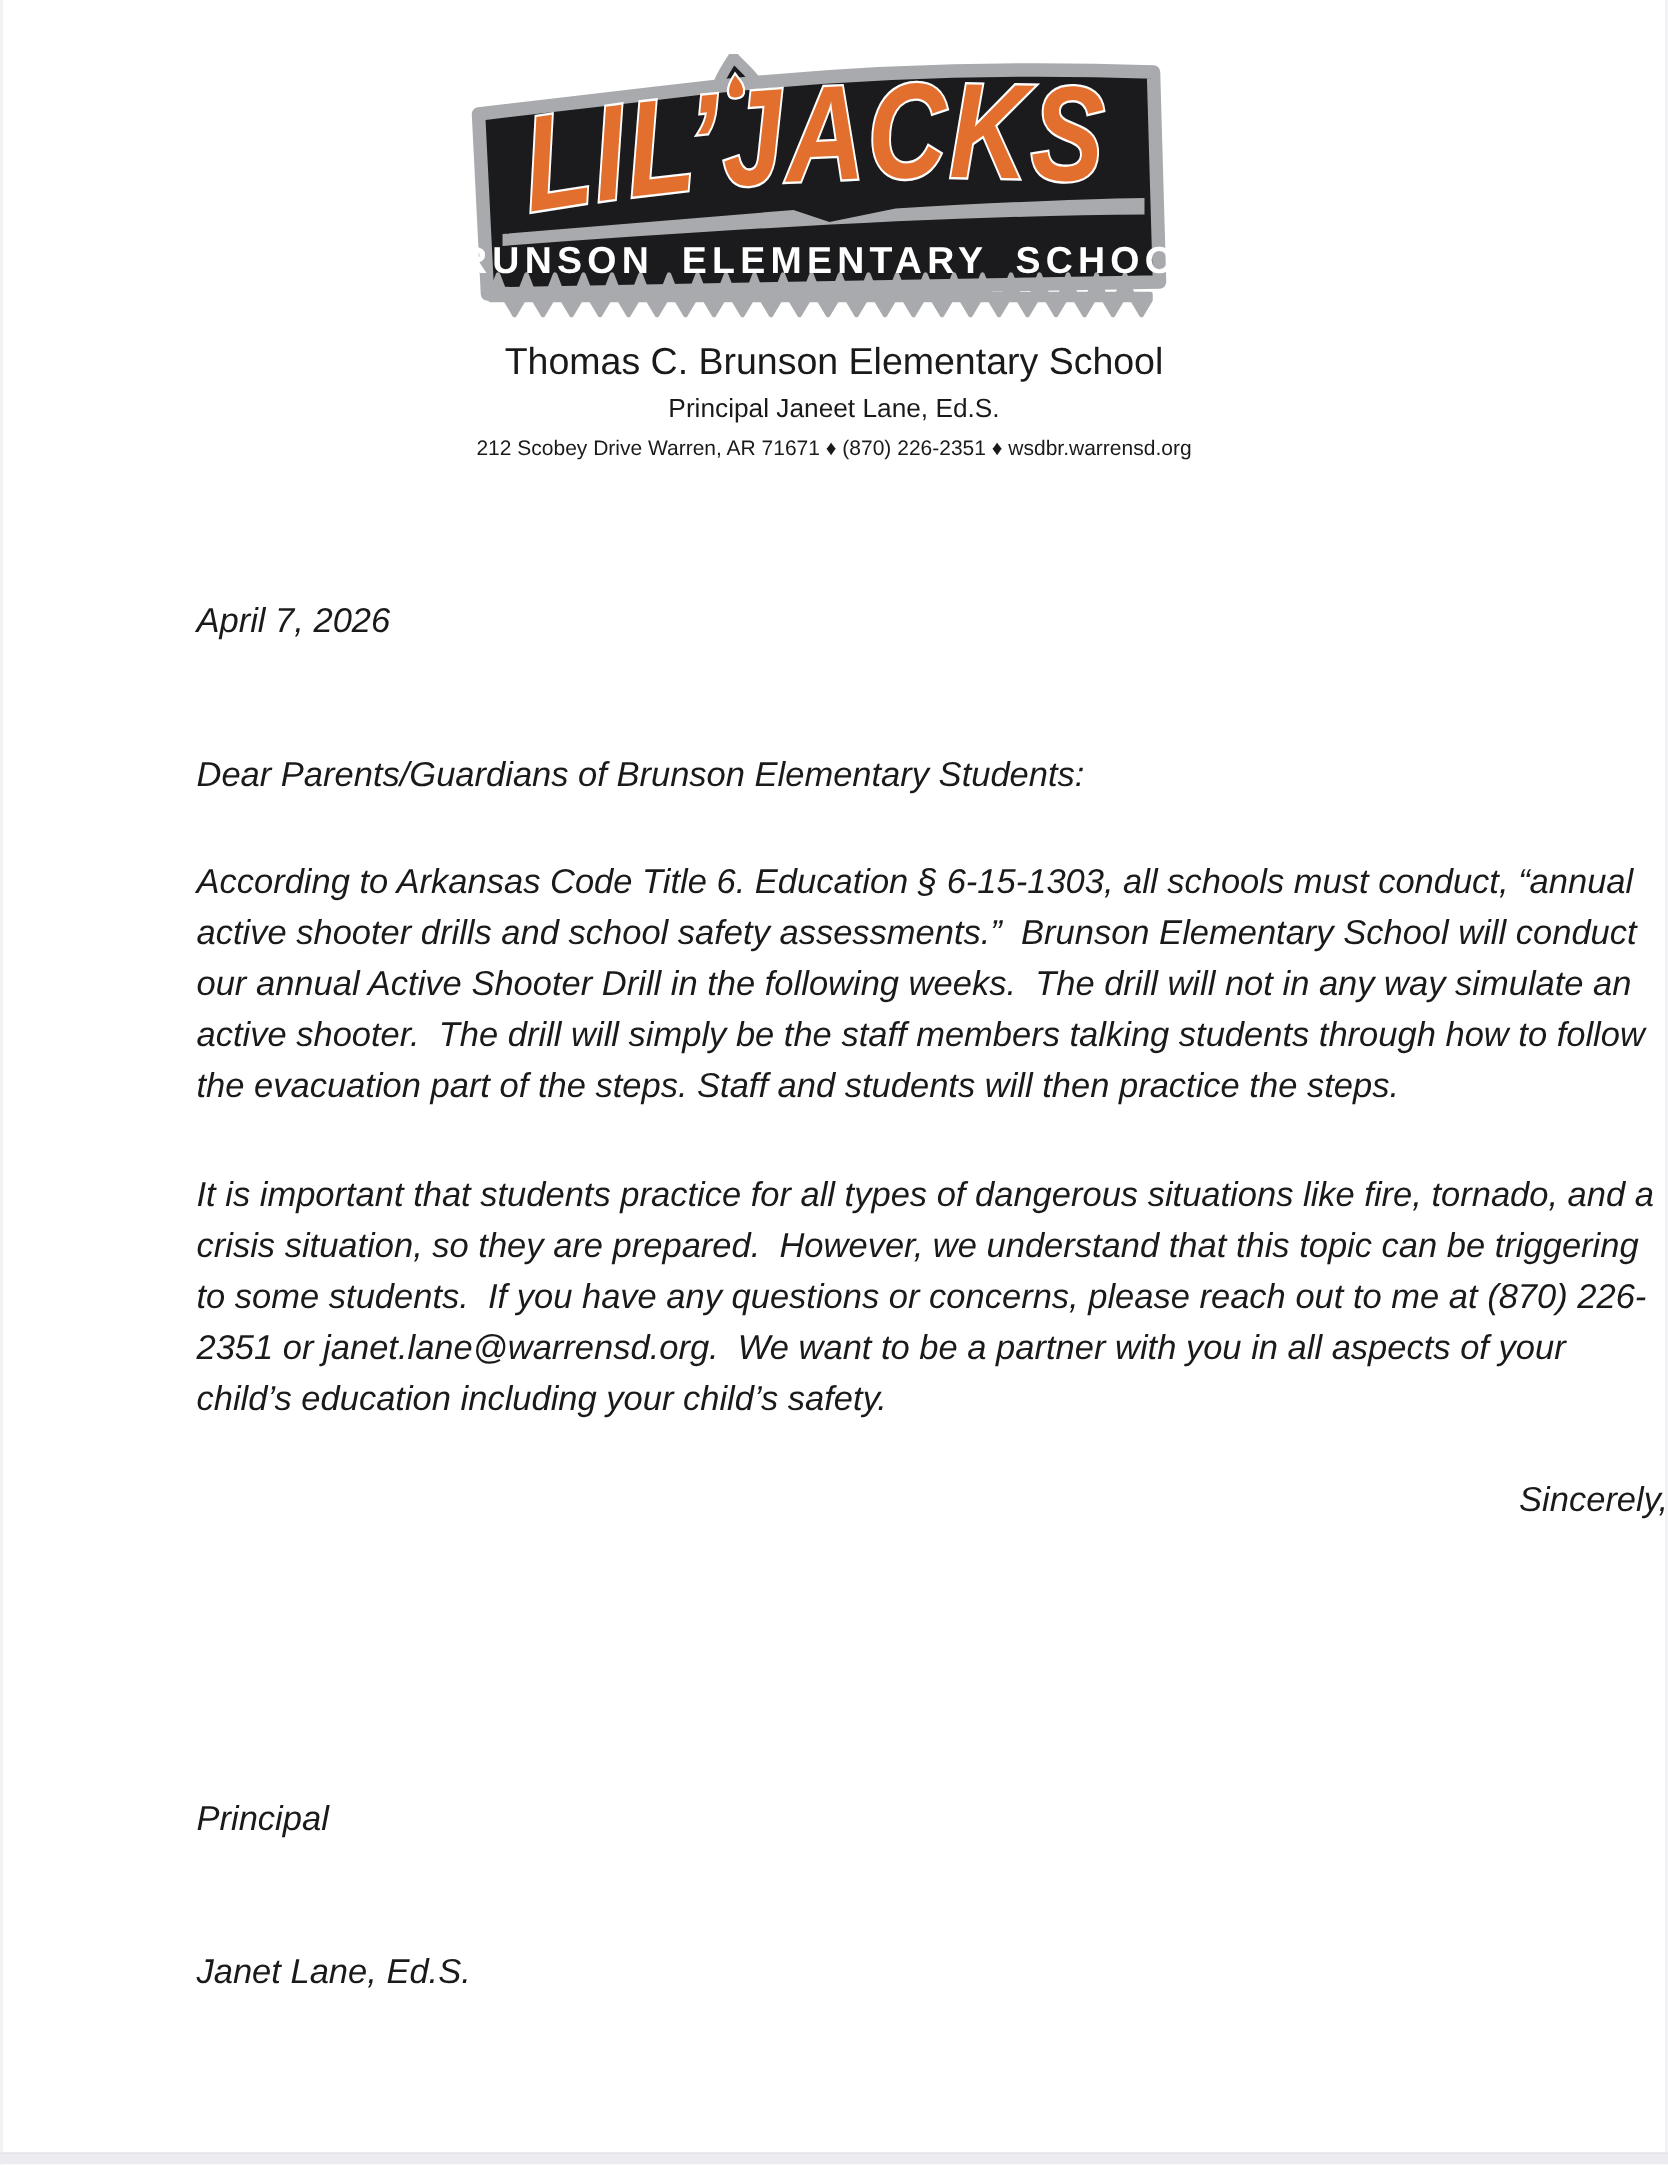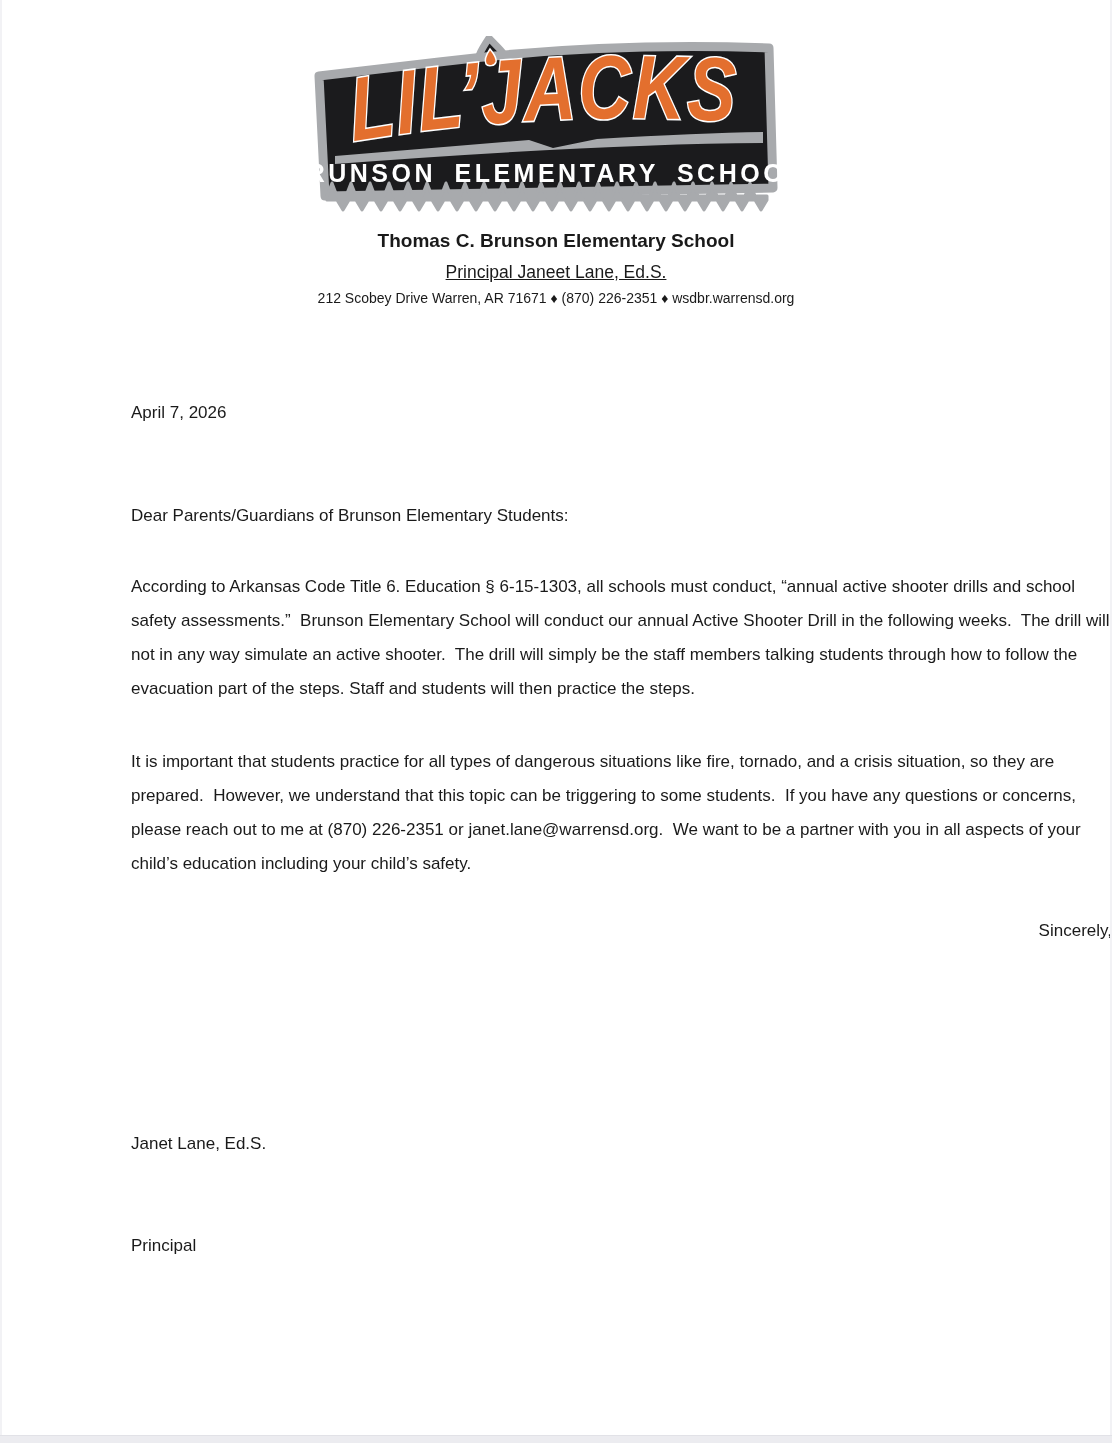--- a/index.html
+++ b/index.html
@@ -21,27 +21,27 @@
     position: absolute; left: 0; right: 0; bottom: 0; height: 7px;
     background: #ececf0; border-top: 1px solid #e2e2e7;
   }
   .logo-wrap {
     padding-top: 36px;
     display: flex; justify-content: center;
     position: relative; left: -11px;
   }
   .header-block { text-align: center; margin-top: 14px; }
   .school-name {
-    font-size: 19px; font-weight: bold; line-height: 26px; margin: 0;
+    font-size: 25px; font-weight: normal; line-height: 26px; margin: 0;
   }
-  .principal-line { font-size: 17.5px; line-height: 20px; margin-top: 8px; text-decoration: underline; }
+  .principal-line { font-size: 17.5px; line-height: 20px; margin-top: 8px; }
   .address-line  { font-size: 14px; line-height: 20px; margin-top: 6px; }
   .letter {
     margin-left: 131px; 
-    font-size: 17px; line-height: 34px;
+    font-size: 23px; line-height: 34px; font-style: italic;
   }
   .letter > div { white-space: pre-wrap; }
   .date        { margin-top: 88px; }
   .salutation  { margin-top: 69px; }
   .para1       { margin-top: 37px; }
   .para2       { margin-top: 39px; }
   .closing     { margin-top: 33px; text-align: right; }
   .signature   { margin-top: 111px; }
   .logo-svg text { font-family: "Liberation Sans", sans-serif; }
 </style>
@@ -81,18 +81,18 @@
   <div class="address-line">212 Scobey Drive Warren, AR 71671 ♦ (870) 226-2351 ♦ wsdbr.warrensd.org</div>
 </div>
 
 <div class="letter">
   <div class="date">April 7, 2026</div>
   <div class="salutation">Dear Parents/Guardians of Brunson Elementary Students:</div>
   <div class="para1">According to Arkansas Code Title 6. Education § 6-15-1303, all schools must conduct, “annual active shooter drills and school safety assessments.”  Brunson Elementary School will conduct our annual Active Shooter Drill in the following weeks.  The drill will not in any way simulate an active shooter.  The drill will simply be the staff members talking students through how to follow the evacuation part of the steps. Staff and students will then practice the steps.</div>
   <div class="para2">It is important that students practice for all types of dangerous situations like fire, tornado, and a crisis situation, so they are prepared.  However, we understand that this topic can be triggering to some students.  If you have any questions or concerns, please reach out to me at (870) 226-2351 or janet.lane@warrensd.org.  We want to be a partner with you in all aspects of your child’s education including your child’s safety.</div>
   <div class="closing">Sincerely,</div>
   <div class="signature">
+    <div>Principal</div>
     <div>Janet Lane, Ed.S.</div>
-    <div>Principal</div>
   </div>
 </div>
 
 <div class="bottom-bar"></div>
 
 </body></html>

